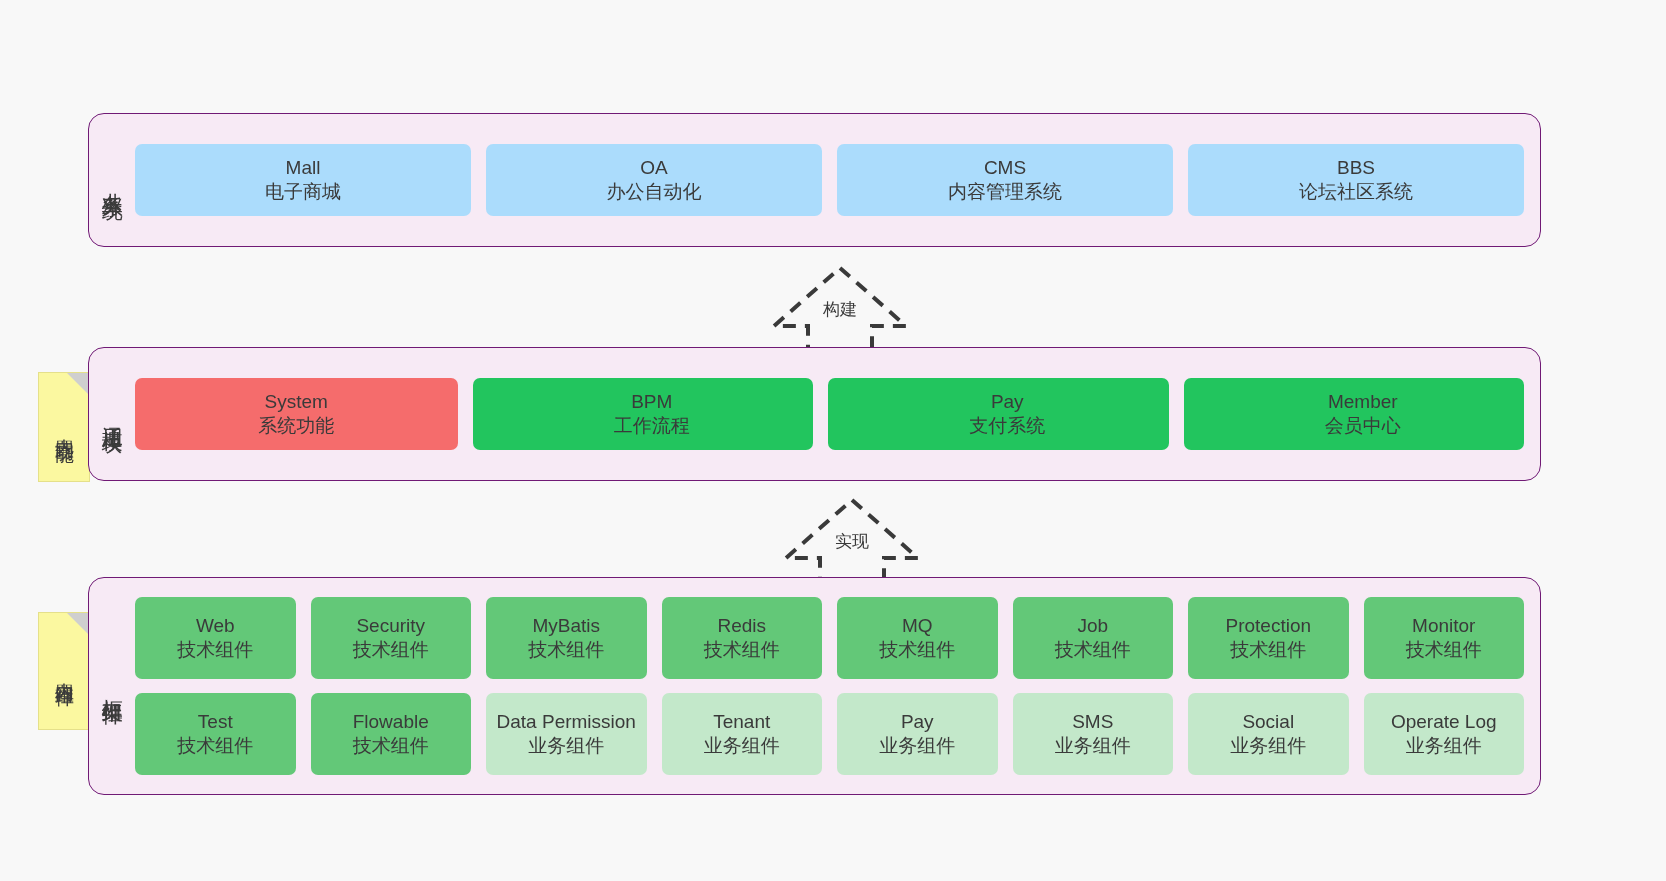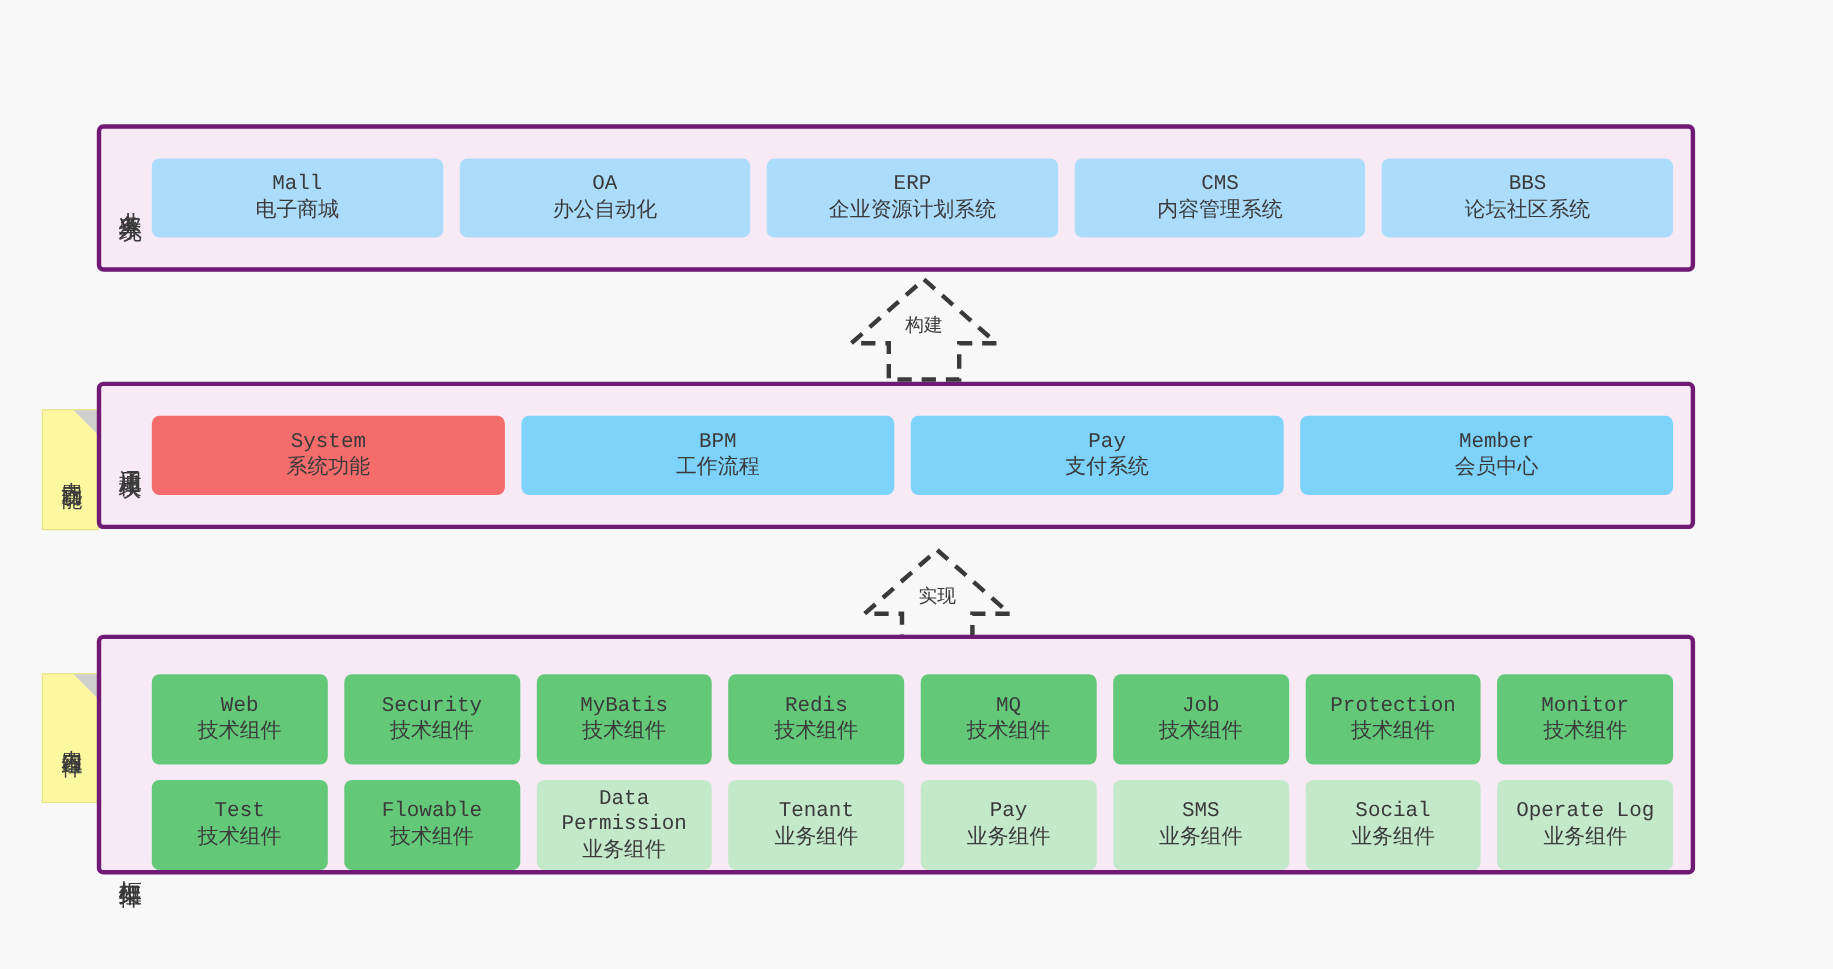--- a/index.html
+++ b/index.html
@@ -18,26 +18,25 @@
   #canvas {
     position: relative;
     width: 1666px;
     height: 881px;
   }
 
   
   .layer {
     position: absolute;
     background: #f7eaf5;
-    border: 4px solid #701a75;
-    border-radius: 6px;
+    border: 1px solid #701a75;
+    border-radius: 16px;
     box-sizing: border-box;
     display: flex;
     align-items: stretch;
-    font-family: Liberation Mono, monospace;
   }
   .layer-title {
     writing-mode: vertical-rl;
     text-orientation: upright;
     font-size: 21px;
     letter-spacing: 2px;
     color: #3a3a3a;
     display: flex;
     align-items: center;
     justify-content: center;
@@ -75,32 +74,32 @@
     color: #3a3a3a;
   }
   .card .t2 {
     font-size: 19px;
     color: #3a3a3a;
   }
 
   
   .c-blue       { background: #abdcfc; }
   .c-red        { background: #f56c6c; }
-  .c-pink       { background: #7dd3fc; padding-left: 22px; }
+  .c-pink       { background: #22c55e; padding-left: 22px; }
   .c-green      { background: #63c878; }
   .c-lightgreen { background: #c3e8ca; }
 
   
   #layer-business { left: 88px;  top: 113px; width: 1453px; height: 134px; }
   #layer-business .card { height: 72px; }
 
   #layer-common   { left: 88px;  top: 347px; width: 1453px; height: 134px; }
   #layer-common .card { height: 72px; }
 
-  #layer-framework{ left: 88px;  top: 577px; width: 1453px; height: 218px; align-items: flex-end; }
+  #layer-framework{ left: 88px;  top: 577px; width: 1453px; height: 218px; }
   #layer-framework .card { height: 82px; }
 
   
   .sticky {
     position: absolute;
     background: #fbf8a0;
     border: 1px solid #e5e08a;
     box-sizing: border-box;
     display: flex;
     align-items: center;
@@ -142,45 +141,41 @@
   .arrow-label {
     position: absolute;
     left: 0;
     top: 34px;
     width: 160px;
     text-align: center;
     font-size: 17px;
     color: #3a3a3a;
     pointer-events: none;
   }
-  #arrow-build    { left: 760px; top: 250px; }
+  #arrow-build    { left: 760px; top: 264px; }
   #arrow-implement{ left: 772px; top: 496px; }
 </style>
 </head>
 <body>
 
 <div id="canvas">
 
   <div class="layer" id="layer-business">
     <div class="layer-title">业务系统</div>
     <div class="layer-body">
       <div class="row">
         <div class="card c-blue">
           <span class="t1">Mall</span>
           <span class="t2">电子商城</span>
         </div>
         <div class="card c-blue">
           <span class="t1">OA</span>
           <span class="t2">办公自动化</span>
         </div>
         <div class="card c-blue">
-          <span class="t1">ERP</span>
-          <span class="t2">企业资源计划系统</span>
-        </div>
-        <div class="card c-blue">
           <span class="t1">CMS</span>
           <span class="t2">内容管理系统</span>
         </div>
         <div class="card c-blue">
           <span class="t1">BBS</span>
           <span class="t2">论坛社区系统</span>
         </div>
       </div>
     </div>
   </div>

